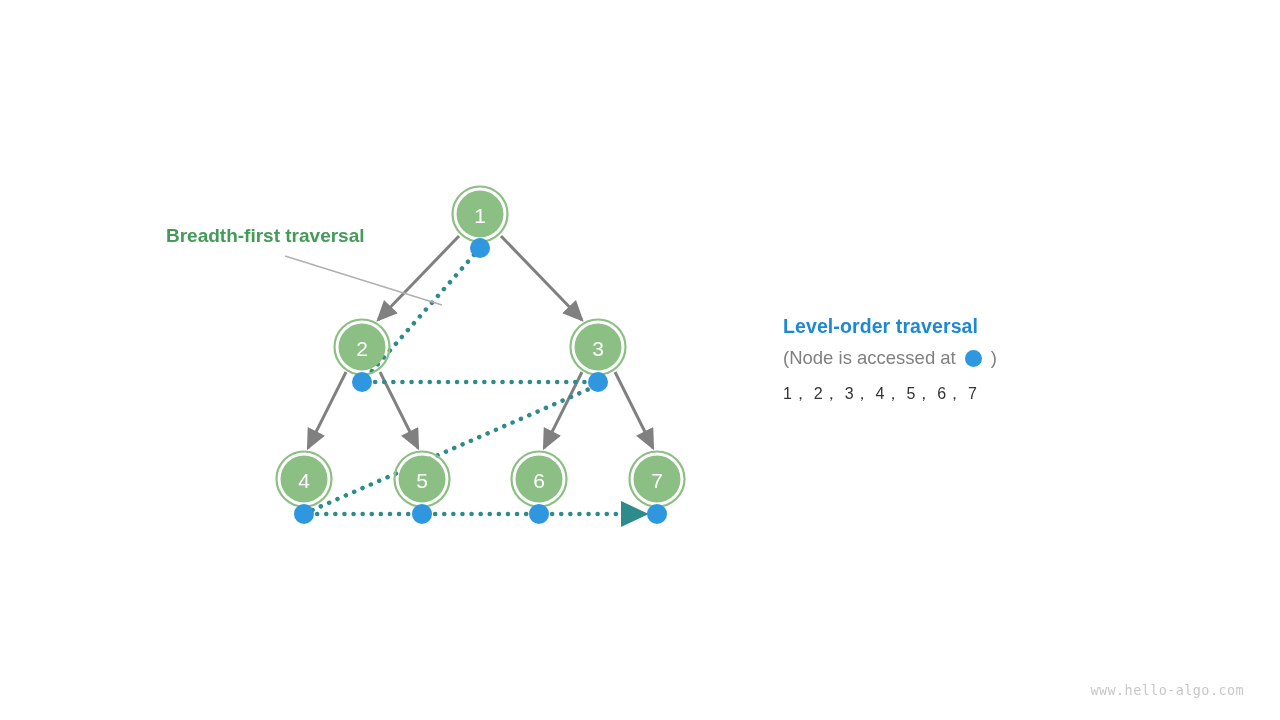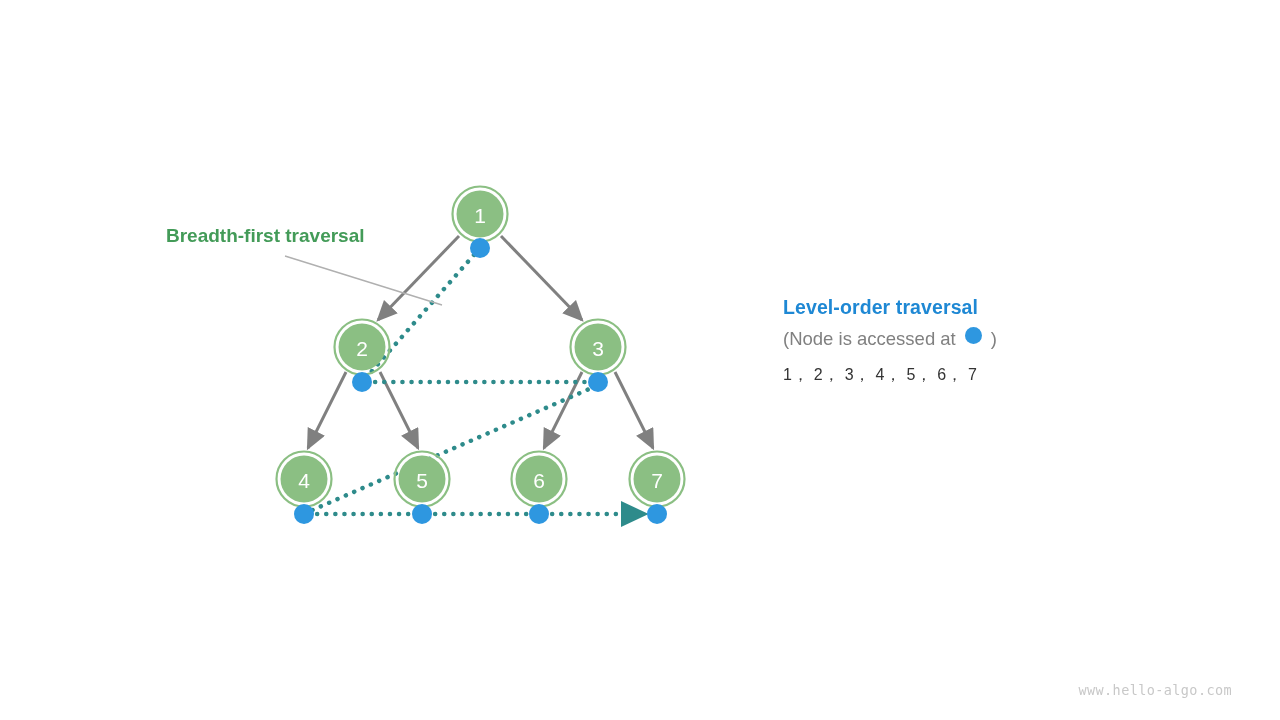--- a/index.html
+++ b/index.html
@@ -36,38 +36,39 @@
   }
   text.bfs-caption {
     font-family: "Liberation Sans", sans-serif;
     font-size: 19px;
     font-weight: bold;
     fill: #439B58;
   }
   .panel {
     position: absolute;
     left: 783px;
-    top: 294px;
+    top: 313px;
     width: 420px;
   }
   .panel-title {
     font-size: 19.5px;
     font-weight: bold;
     color: #1E88D4;
     letter-spacing: 0.1px;
     line-height: 26px;
     white-space: nowrap;
   }
   .panel-sub {
     margin-top: 7px;
     font-size: 18.5px;
     color: #808080;
     line-height: 24px;
     white-space: nowrap;
     display: flex;
+    align-items: center;
   }
   .panel-sub .sub-pre { }
   .dot-inline {
     display: inline-block;
     width: 17px;
     height: 17px;
     border-radius: 50%;
     background: #2E97E0;
     margin: 0 9px 0 9px;
     vertical-align: middle;
@@ -75,21 +76,21 @@
   .panel-seq {
     margin-top: 11px;
     font-size: 16px;
     color: #333333;
     line-height: 26px;
     white-space: nowrap;
     letter-spacing: 0.5px;
   }
   .watermark {
     position: absolute;
-    right: 48px;
+    right: 36px;
     bottom: 22px;
     font-family: "DejaVu Sans Mono", "Liberation Mono", monospace;
     font-size: 13.5px;
     color: #c8c8c8;
     letter-spacing: 0.4px;
     white-space: nowrap;
   }
 </style>
 </head>
 <body>

